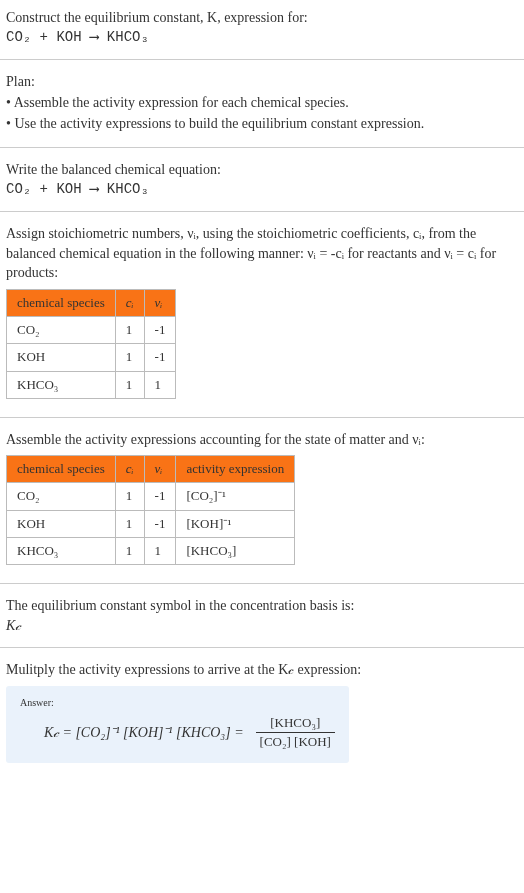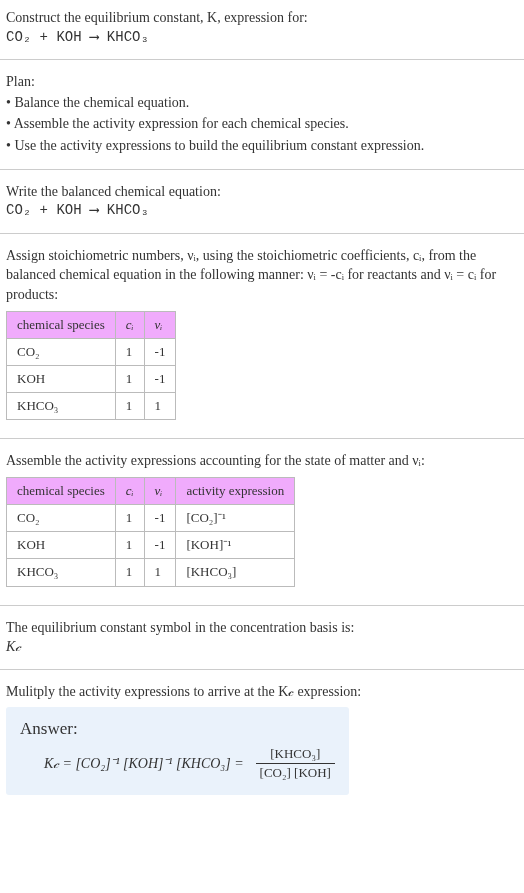--- a/index.html
+++ b/index.html
@@ -18,29 +18,29 @@
     border-collapse: collapse;
     margin: 6px 0;
     font-size: 13px;
   }
   th, td {
     border: 1px solid #bbb;
     padding: 4px 10px;
     text-align: left;
     font-weight: normal;
   }
-  th { background: #f0abfc; }
+  th { background: #f97316; }
   .answer-box {
     background: #eaf2fb;
     border-radius: 3px;
     padding: 10px 14px 12px;
     margin: 6px 0;
     display: inline-block;
   }
-  .answer-label { font-size: 17px; margin-bottom: 4px; }
+  .answer-label { font-size: 10px; margin-bottom: 4px; }
   .frac {
     display: inline-block;
     vertical-align: middle;
     text-align: center;
     font-size: 13px;
   }
   .frac .num { display:block; border-bottom:1px solid #333; padding:0 4px; }
   .frac .den { display:block; padding:0 4px; }
   .kc-line { display:flex; align-items:center; gap:12px; padding-left:24px; }
   .italic { font-style: italic; }
@@ -55,21 +55,20 @@
     <span>Construct the equilibrium constant, K, expression for:</span>
   </div>
   <div class="eq">CO₂ + KOH ⟶ KHCO₃</div>
 </div>
 
 <div class="hr"></div>
 
 <div class="section">
   <div>Plan:</div>
   <div class="plan-list">
-    <div>• Balance the chemical equation.</div>
     <div>• Assemble the activity expression for each chemical species.</div>
     <div>• Use the activity expressions to build the equilibrium constant expression.</div>
   </div>
 </div>
 
 <div class="hr"></div>
 
 <div class="section">
   <div>Write the balanced chemical equation:</div>
   <div class="eq">CO₂ + KOH ⟶ KHCO₃</div>

